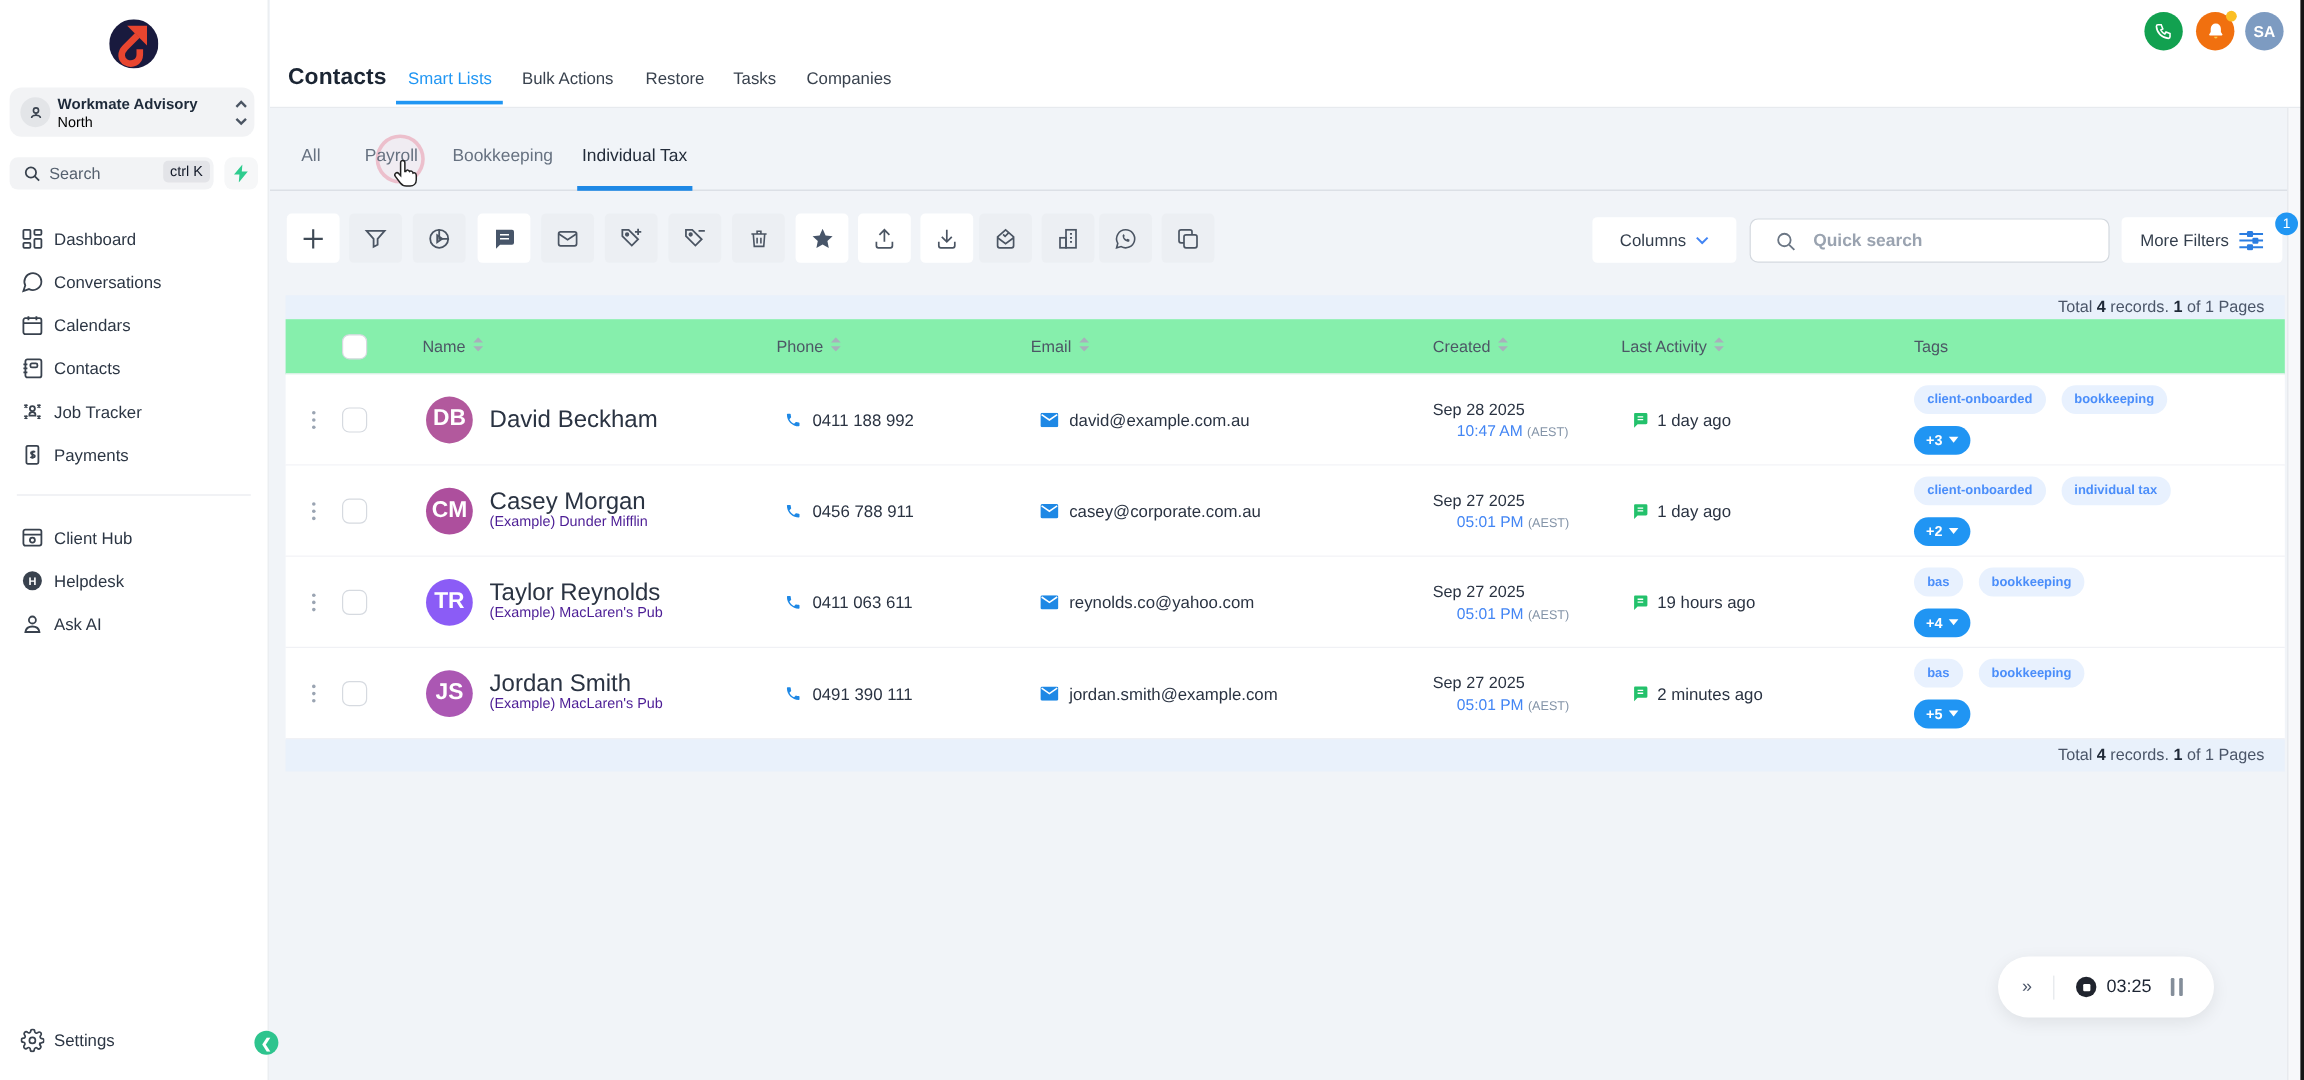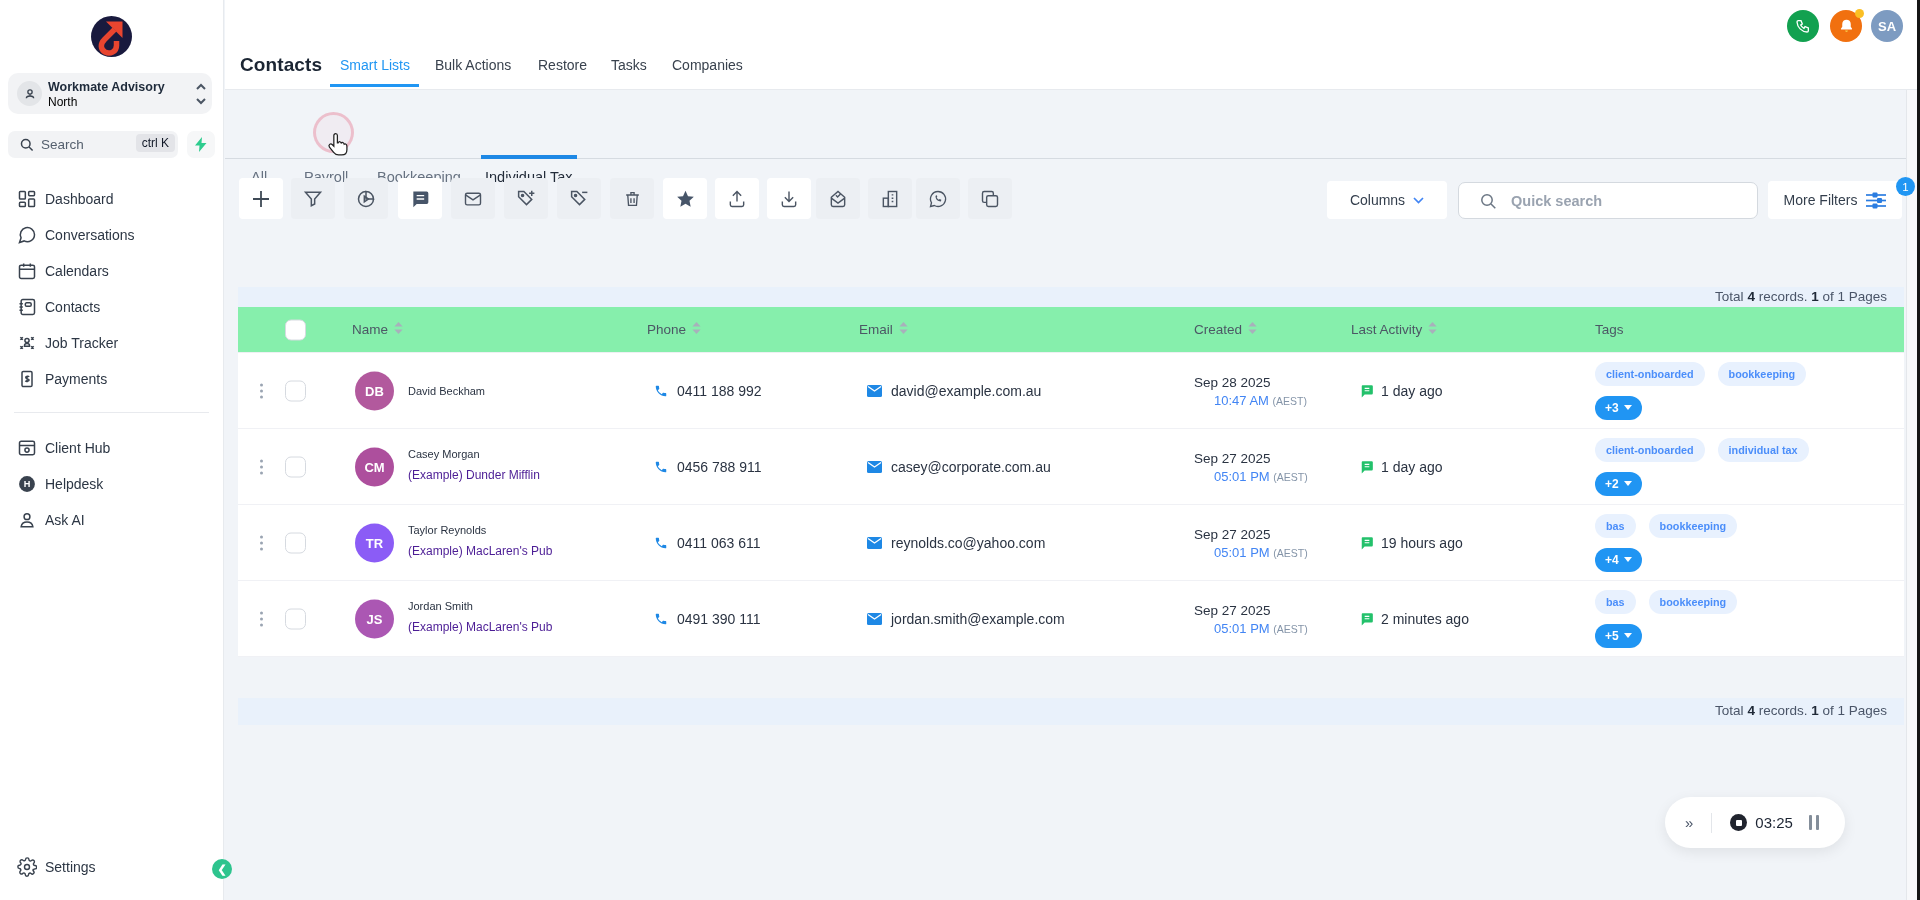--- a/index.html
+++ b/index.html
@@ -25,51 +25,51 @@
 
 
 #topbar { position:absolute; left:225px; top:0; width:1695px; height:90px; background:#fff; border-bottom:1px solid #e7eaee; }
 #title { position:absolute; left:240px; top:54px; font-size:19px; font-weight:bold; color:#1b2533; letter-spacing:0.1px; }
 .tab { position:absolute; top:57px; font-size:14px; color:#39424e; }
 #tab-smart { color:#2096f3; }
 #tab-underline { position:absolute; left:330px; top:84px; width:89px; height:3px; background:#2096f3; }
 
 
 #subtabs { position:absolute; left:225px; top:90px; width:1695px; height:69px; background:#f1f4f8; border-bottom:1px solid #d6dbe1; }
-.stab { position:absolute; top:122px; font-size:14.5px; color:#667180;margin-top:47px; }
+.stab { position:absolute; top:122px; font-size:14.5px; color:#667180; }
 .stab.active { color:#232c3a; }
 #stab-underline { position:absolute; left:481px; top:155px; width:96px; height:4px; background:#1e88e5; }
 #ripple { position:absolute; left:313px; top:112px; width:41px; height:41px; border-radius:50%; border:3px solid rgba(233,155,173,0.55); background:rgba(233,155,173,0.08); }
 
 
 .tbtn { position:absolute; top:178px; width:44px; height:41px; background:#eceff3; border-radius:4px; display:flex; align-items:center; justify-content:center; }
 .tbtn.white { background:#ffffff; }
 #btn-columns { position:absolute; left:1327px; top:181px; width:120px; height:38px; background:#fff; border-radius:4px; font-size:14px; color:#333e4c; display:flex; align-items:center; justify-content:center; gap:8px; }
 #qsearch { position:absolute; left:1458px; top:182px; width:300px; height:37px; background:#fff; border:1px solid #d4d9df; border-radius:7px;font-weight:bold; }
 #qsearch .ph { position:absolute; left:52px; top:10px; font-size:14.5px; color:#9aa3b0; }
 #btn-more { position:absolute; left:1768px; top:181px; width:134px; height:38px; background:#fff; border-radius:4px; font-size:14px; color:#333e4c; display:flex; align-items:center; justify-content:center; gap:9px; }
 #badge1 { position:absolute; left:1896px; top:177px; width:19px; height:19px; border-radius:50%; background:#2096f3; color:#fff; font-size:11.5px; display:flex; align-items:center; justify-content:center; z-index:21; }
 
 
 #tablewrap { position:absolute; left:238px; top:246px; width:1666px; }
-.band { height:20px; background:#e9f1fb; position:relative;margin-top:41px; }
+.band { height:20px; background:#e9f1fb; position:relative; }
 .band .btext { position:absolute; right:17px; font-size:13.5px; color:#4a5568; }
 .band.top .btext { top:2px; }
 #band-bottom { height:27px; }
 #band-bottom .btext { top:5px; }
 #thead { height:46px; background:#86efac; border-bottom:1px solid #eef0f3; position:relative; }
 .th { position:absolute; top:15px; font-size:13.5px; color:#4c5765; }
 .sort { display:inline-block; margin-left:6px; }
 .row { height:76px; background:#fff; border-bottom:1px solid #f0f1f5; position:relative; }
 .dots { position:absolute; left:22px; top:50%; transform:translateY(-50%); display:flex; flex-direction:column; gap:3px; }
 .dots i { width:3px; height:3px; background:#9aa4b2; border-radius:50%; }
 .cb { position:absolute; left:47px; top:50%; transform:translateY(-50%); width:21px; height:21px; border:1px solid #d6dae0; border-radius:6px; background:#fff; }
 #thead .cb { left:47px; }
-.avatar { position:absolute; left:117px; top:50%; transform:translateY(-50%); width:39px; height:39px; border-radius:50%; color:#fff; font-size:13px; font-weight:bold; display:flex; align-items:center; justify-content:center; }
-.nm { position:absolute; left:170px; font-size:11px; color:#2a3342; }
+.avatar { position:absolute; left:117px; top:50%; transform:translateY(-50%); width:39px; height:39px; border-radius:50%; color:#fff; font-size:19px; font-weight:bold; display:flex; align-items:center; justify-content:center; }
+.nm { position:absolute; left:170px; font-size:20px; color:#2a3342; }
 .nm1 { top:50%; transform:translateY(-50%); }
 .nmt { top:19px; }
 .nms { position:absolute; left:170px; top:39px; font-size:12px; color:#4c1d95; }
 .phone { position:absolute; left:416px; top:50%; transform:translateY(-50%); display:flex; align-items:center; gap:9px; font-size:14px; color:#2a3342; }
 .email { position:absolute; left:629px; top:50%; transform:translateY(-50%); display:flex; align-items:center; gap:9px; font-size:14px; color:#2a3342; }
 .created { position:absolute; left:956px; top:50%; transform:translateY(-50%); }
 .created .d1 { font-size:13.5px; color:#2a3342; }
 .created .d2 { font-size:13px; color:#4285f4; margin-top:3px;margin-left:20px; }
 .created .d2 small { font-size:10.5px; color:#8494a8; }
 .lastact { position:absolute; left:1122px; top:50%; transform:translateY(-50%); display:flex; align-items:center; gap:7px; font-size:14px; color:#2a3342; }

